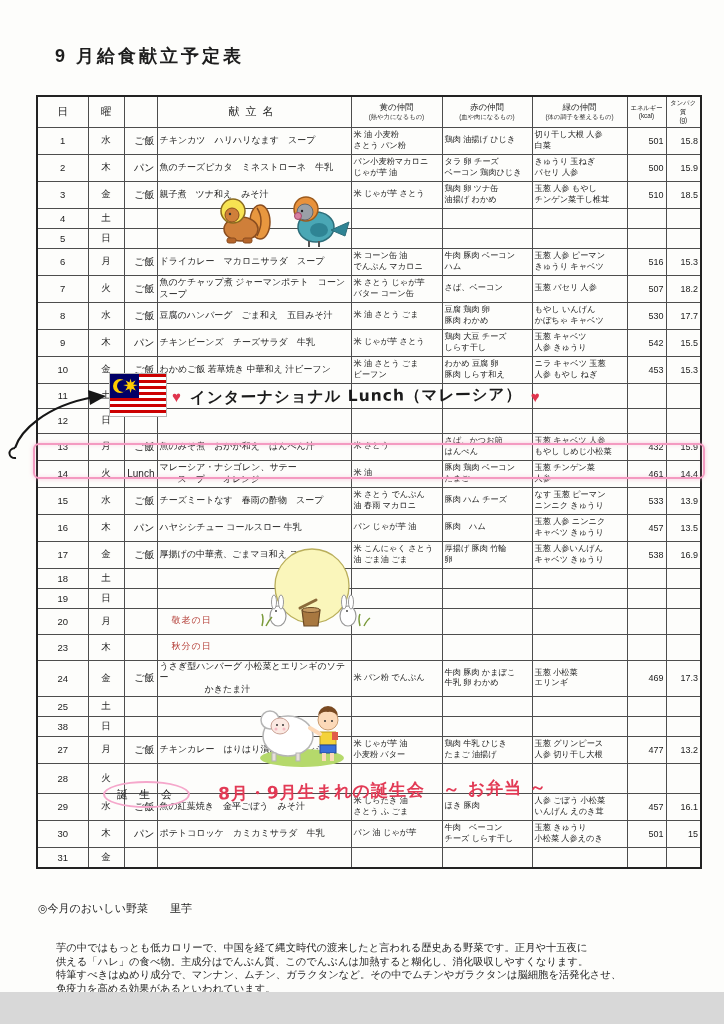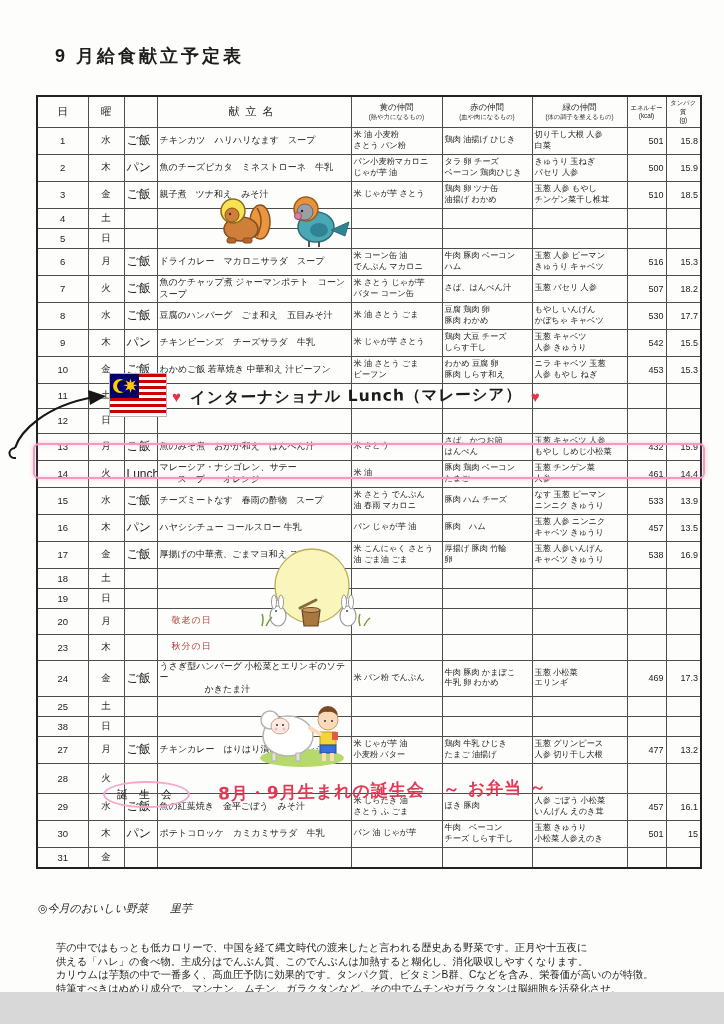--- a/index.html
+++ b/index.html
@@ -12,21 +12,21 @@
   table.menu{border:2px solid #222;}
   thead tr{height:31px;}
   th{font-weight:normal;text-align:center;color:#1d1d1d;background:#fdfdfb;}
   .h-day,.h-wd{font-size:10.5px;}
   .h-menu{font-size:11px;letter-spacing:6px;}
   .h-nut{font-size:8.5px;line-height:1.15;}
   .h-nut .sub{font-size:6.3px;color:#333;}
   .h-num{font-size:6.3px;line-height:1.3;}
   .c-day{text-align:center;font-size:9.5px;}
   .c-wd{text-align:center;font-size:9.5px;}
-  .c-meal{text-align:left;font-size:12px;}
+  .c-meal{text-align:right;font-size:10px;}
   .c-menu{font-size:9px;padding-left:5px;white-space:pre-wrap;line-height:1.3;}
   .c-nut{font-size:8.2px;white-space:pre-wrap;line-height:1.25;padding:1px 3px;}
   .c-num{font-size:9px;text-align:right;padding-right:4px;}
   .r-content td{height:26px;}
   .r-empty td{height:19px;}
   .r-flag td{height:24px;}
   .r-holiday td{height:25px;}
   .r-birthday td{height:29px;}
   .holiday{color:var(--holiday_red,#b5413a);font-size:9px;letter-spacing:1px;margin-left:12px;}
 
@@ -45,21 +45,21 @@
         border-radius:6px;box-shadow:0 0 4px rgba(244,154,193,.55), inset 0 0 4px rgba(244,154,193,.35);}
 
   
   .bday-oval{left:103px;top:781px;}
   .bday-oval span{display:inline-block;border:2.5px solid #f5a7cb;border-radius:50%;padding:4px 12px;
         font-size:11px;letter-spacing:4px;color:#222;background:rgba(255,255,255,0);}
   .bday-hand{left:218px;top:779px;font-size:17px;color:var(--handwriting_red,#e23a55);letter-spacing:1px;
         transform:rotate(-1.2deg);font-weight:bold;font-family:"DejaVu Sans",sans-serif;}
 
   
-  .veg{left:38px;top:901px;font-size:11px;color:#1d1d1d;font-style:italic;}
+  .veg{left:38px;top:901px;font-size:11px;color:#1d1d1d;}
   .para{left:56px;top:929px;width:650px;margin-top:12px;}
   .para-line{font-size:10.3px;line-height:13.5px;color:#1d1d1d;}
 </style>
 </head>
 <body>
 
 <div class="page">
 
   <div class="title">9 月給食献立予定表</div>
 
@@ -180,21 +180,21 @@
           <td class="c-num">516</td>
           <td class="c-num">15.3</td>
         </tr>
         <tr class="r-content">
           <td class="c-day">7</td>
           <td class="c-wd">火</td>
           <td class="c-meal">ご飯</td>
           <td class="c-menu">魚のケチャップ煮 ジャーマンポテト　コーンスープ</td>
           <td class="c-nut">米 さとう じゃが芋
 バター コーン缶</td>
-          <td class="c-nut">さば、はんぺん汁</td>
+          <td class="c-nut">さば、ベーコン</td>
           <td class="c-nut">玉葱 パセリ 人参</td>
           <td class="c-num">507</td>
           <td class="c-num">18.2</td>
         </tr>
         <tr class="r-content">
           <td class="c-day">8</td>
           <td class="c-wd">水</td>
           <td class="c-meal">ご飯</td>
           <td class="c-menu">豆腐のハンバーグ　ごま和え　五目みそ汁</td>
           <td class="c-nut">米 油 さとう ごま</td>
@@ -557,18 +557,17 @@
 
   <div class="overlay bday-oval">
     <span>誕 生 会</span>
   </div>
   <div class="overlay bday-hand">8月・9月生まれの誕生会　～ お弁当 ～</div>
 
   <div class="overlay veg" style="pointer-events:auto">◎今月のおいしい野菜　　里芋</div>
   <div class="overlay para" style="pointer-events:auto">
       <div class="para-line">芋の中ではもっとも低カロリーで、中国を経て縄文時代の渡来したと言われる歴史ある野菜です。正月や十五夜に</div>
       <div class="para-line">供える「ハレ」の食べ物。主成分はでんぷん質、このでんぷんは加熱すると糊化し、消化吸収しやすくなります。</div>
-      <div class="para-line">カリウムは芋類の中で一番多く、高血圧予防に効果的です。タンパク質、ビタミンB群、Cなどを含み、栄養価が高いのが特徴。</div>
       <div class="para-line">特筆すべきはぬめり成分で、マンナン、ムチン、ガラクタンなど。その中でムチンやガラクタンは脳細胞を活発化させ、</div>
       <div class="para-line">免疫力を高める効果があるといわれています。</div>
     </div>
 
 </div>
 
 </body></html>

